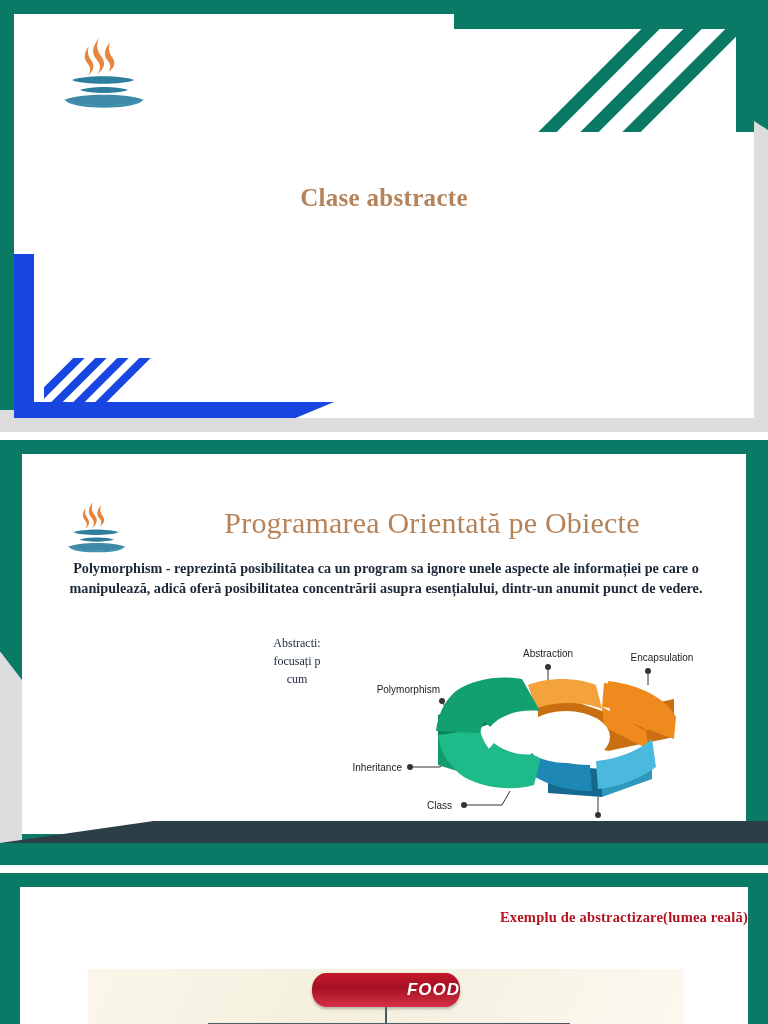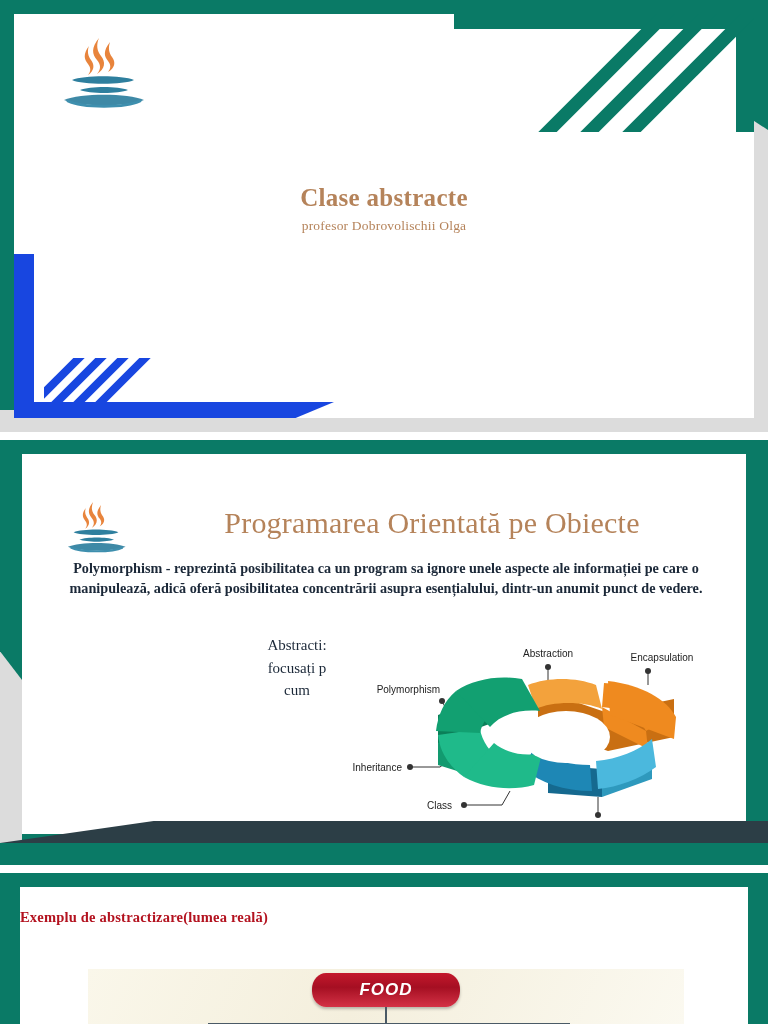--- a/index.html
+++ b/index.html
@@ -130,51 +130,51 @@
     text-align:center; font-size:30px; color:#b5835a; letter-spacing:0.2px;
   }
   .s2-body {
     position:absolute; left:36px; top:104px; width:656px;
     text-align:center; font-size:14.2px; color:#1b2838;
     line-height:1.42; font-weight:600;
   }
   .s2-body b { font-weight:bold; }
   .s2-note {
     position:absolute; left:215px; top:180px; width:120px;
-    text-align:center; font-size:15px; color:#1b2838; line-height:1.5;
+    text-align:center; font-size:12px; color:#1b2838; line-height:1.5;
     white-space:nowrap; overflow:hidden;
   }
   .s2-chart {
     position:absolute; left:330px; top:165px; width:380px; height:215px;
   }
 
   
   .slide3 {
     position:absolute; left:0; top:873px; width:768px; height:151px;
     background:#0a7a66; overflow:hidden;
   }
   .s3-white {
     position:absolute; left:20px; top:14px; width:728px; height:137px;
     background:#ffffff; overflow:hidden;
   }
   .s3-title {
-    position:absolute; left:0; top:22px; width:728px; text-align:left;
+    position:absolute; left:0; top:22px; width:728px; text-align:right;
     font-size:14.5px; font-weight:bold; color:#b3121f; letter-spacing:0.2px;
   }
   .s3-diagram {
     position:absolute; left:68px; top:82px; width:596px; height:60px;
     background:linear-gradient(115deg,#faf7ea 0%,#f4efdd 45%,#fbf9f0 100%);
     overflow:hidden;
   }
   .s3-food {
     position:absolute; left:50%; top:4px; transform:translateX(-50%);
     width:148px; height:34px; border-radius:14px/16px;
     background:linear-gradient(180deg,#c4182c 0%,#a50f22 42%,#d43246 100%);
     box-shadow:0 2px 3px rgba(0,0,0,0.25);
-    display:flex; align-items:center; justify-content:center;
+    display:flex; align-items:center; justify-content:flex-end;
   }
   .s3-food span {
     color:#ffffff; font-style:italic; font-weight:bold; font-size:17px;
     letter-spacing:1px; font-family:"Liberation Sans", sans-serif;
   }
   .s3-vline {
     position:absolute; left:50%; top:38px; width:2px; height:17px;
     background:#4a5a66; transform:translateX(-1px);
   }
   .s3-hline {
@@ -229,21 +229,20 @@
       <div class="s1-stripes-bl">
         <span></span>
           <span></span>
           <span></span>
           <span></span>
       </div>
       <div class="s1-blue-bottom"></div>
 
       <div class="s1-titlewrap">
         <div class="s1-title">Clase abstracte</div>
-        <div class="s1-subtitle">profesor Dobrovolischii Olga</div>
       </div>
     </div>
   </div>
 
   <div class="slide2">
     <div class="s2-gray-l"></div>
     <div class="s2-teal-l-taper"></div>
     <div class="s2-teal-r-band"></div>
 
     <div class="s2-white">

